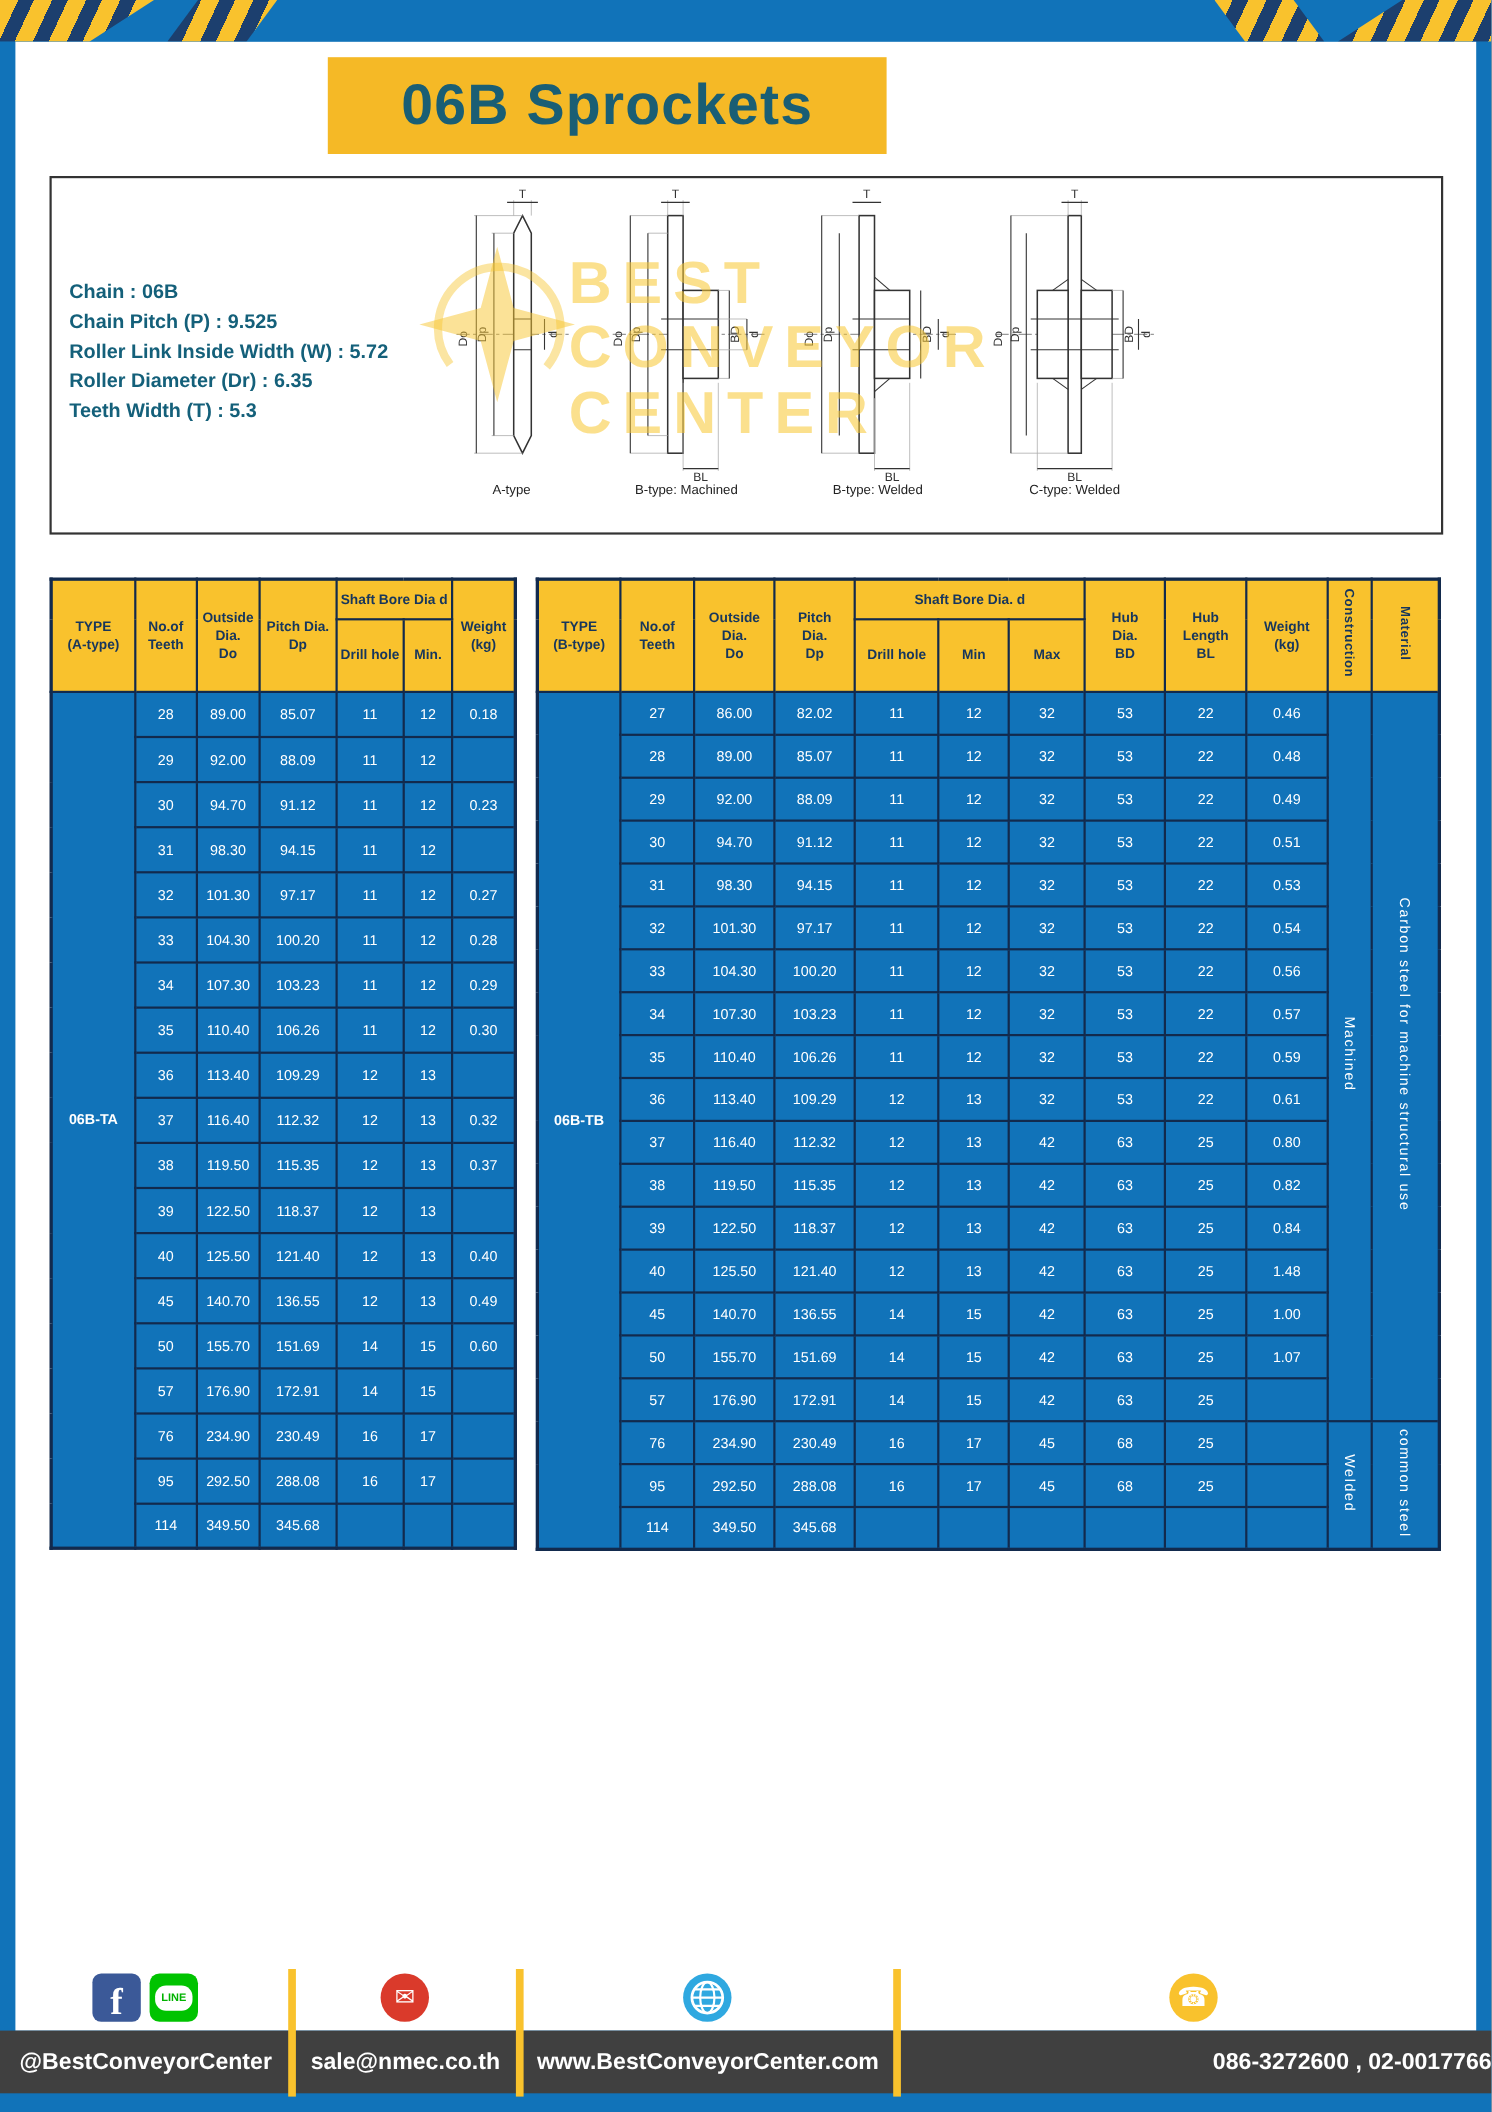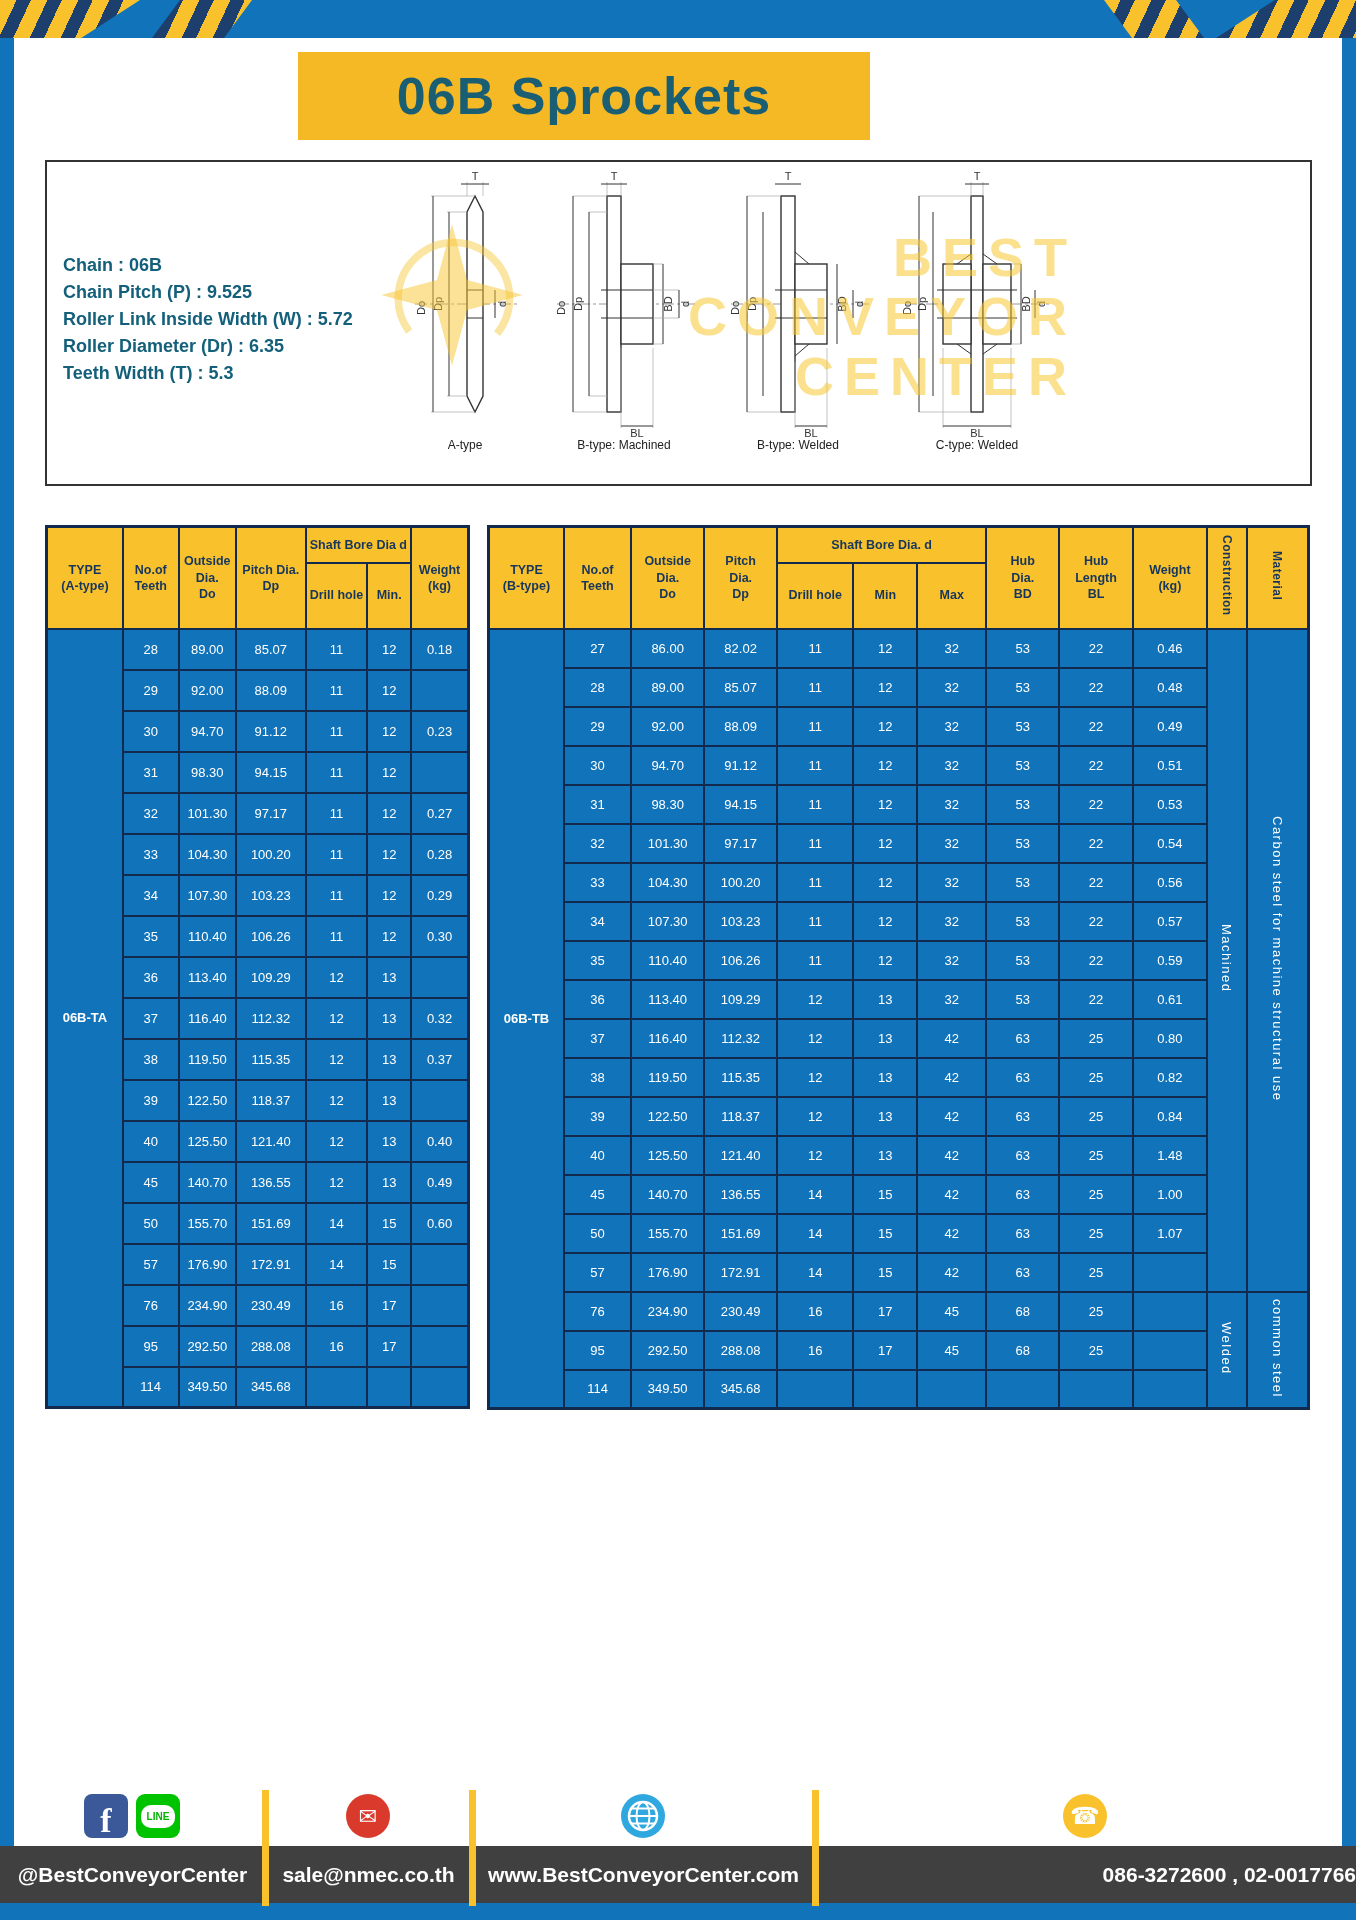--- a/index.html
+++ b/index.html
@@ -9,33 +9,33 @@
   
   .stripes { position:absolute; top:0; height:38px;
     background:repeating-linear-gradient(115deg,#f9c22d 0 15px,#1c3f6e 15px 28px); }
   .deco-tl  { left:0; width:140px; clip-path:polygon(0 0,100% 0,58% 100%,0 100%); }
   .deco-tl2 { left:152px; width:100px; clip-path:polygon(28% 0,100% 0,72% 100%,0 100%); }
   .deco-tr2 { right:152px; width:100px; clip-path:polygon(0 0,72% 0,100% 100%,28% 100%); }
   .deco-tr  { right:0; width:140px; clip-path:polygon(42% 0,100% 0,100% 100%,0 100%); }
 
   .content { position:absolute; left:14px; top:38px; width:1328px; height:1808px; background:#fff; }
 
-  .title-box { position:absolute; left:284px; top:14px; width:572px; height:88px;
+  .title-box { position:absolute; left:284px; top:14px; width:508px; height:88px;
     background:#f5b926; display:flex; align-items:center; justify-content:center; }
   .title-box h1 { font-size:52px; font-weight:800; color:#1a5e74; letter-spacing:1px; }
 
   
   .panel { position:absolute; left:31px; top:122px; width:1267px; height:326px;
     background:#fff; border:2px solid #333; }
   .spec-text { position:absolute; left:16px; top:90px; color:#14607a; font-weight:bold;
     font-size:18px; line-height:27px; z-index:3; }
   .drawings { position:absolute; left:358px; top:8px; display:flex; gap:24px; z-index:1; }
   .drawing { display:flex; flex-direction:column; align-items:center; }
   .drawing-label { font-size:12px; color:#222; margin-top:0; }
-  .watermark { position:absolute; left:470px; top:66px; width:560px; text-align:right; z-index:2;
+  .watermark { position:absolute; left:470px; top:66px; width:560px; text-align:left; z-index:2;
     pointer-events:none; color:rgba(247,198,48,0.55); font-weight:800; font-size:54px;
     letter-spacing:10px; line-height:1.1; }
   .wm-star { position:absolute; left:330px; top:58px; width:150px; height:150px; z-index:2; pointer-events:none; }
 
   
   .table-a-wrap { position:absolute; left:31px; top:487px; width:425px; }
   .table-b-wrap { position:absolute; left:473px; top:487px; width:823px; }
   table.spec { border-collapse:collapse; width:100%; table-layout:fixed; border:3px solid #122a4d; }
   table.spec th, table.spec td { border:2px solid #122a4d; text-align:center; vertical-align:middle; padding:1px 2px; }
   table.spec th { background:#f9c22d; color:#17365c; font-size:12.5px; font-weight:bold;

